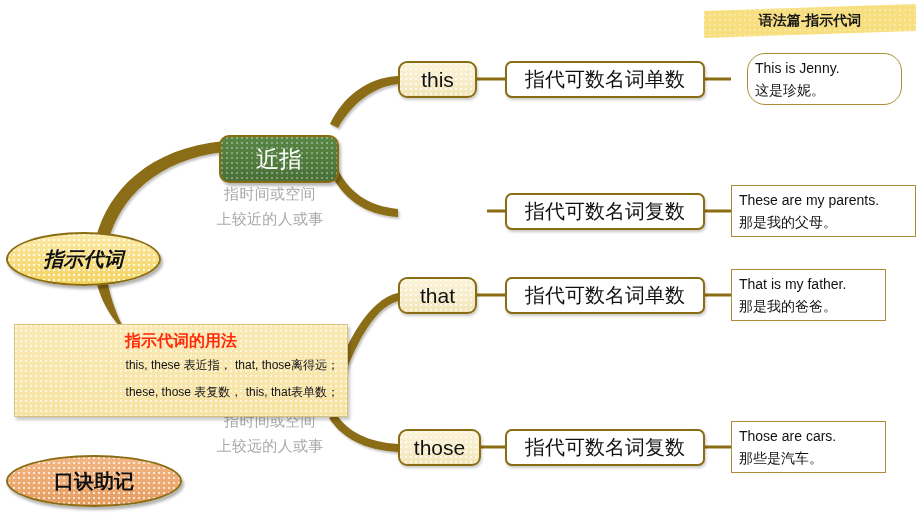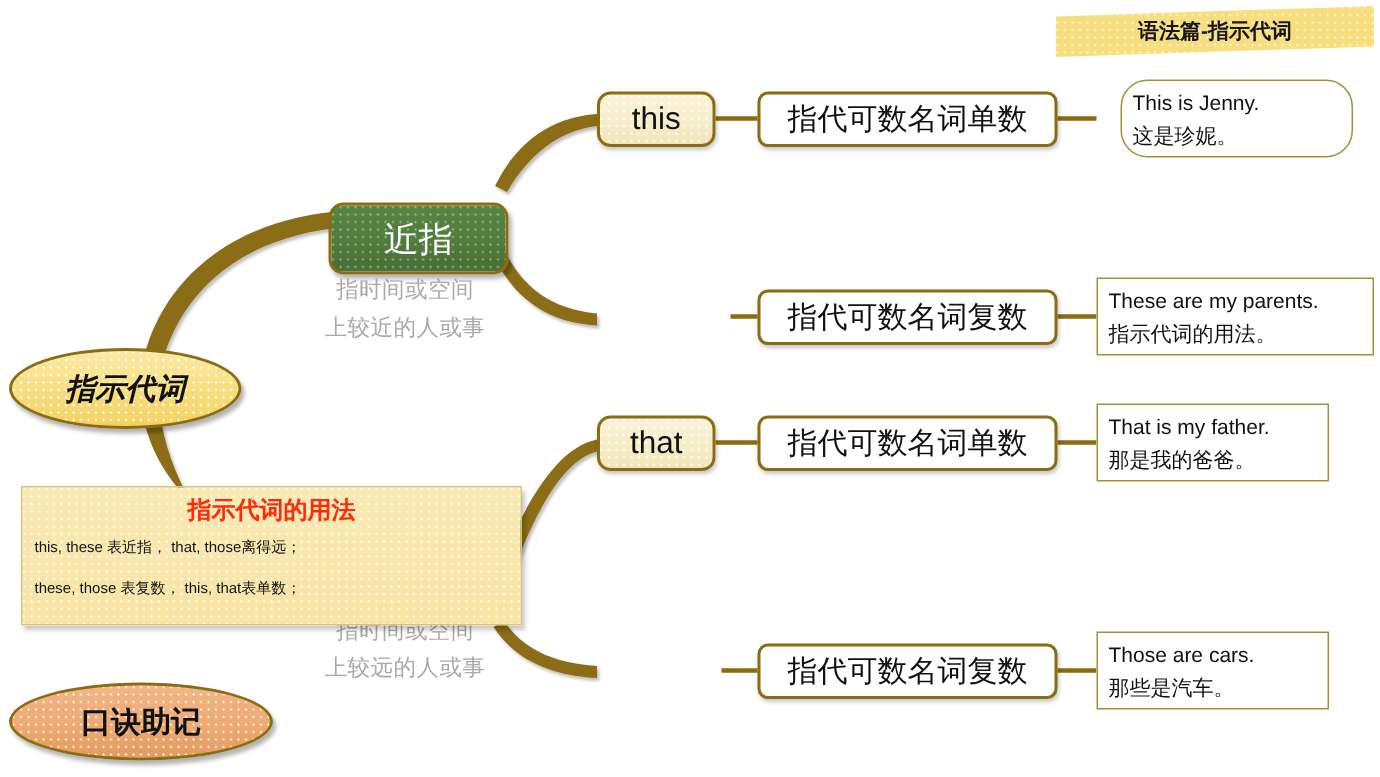--- a/index.html
+++ b/index.html
@@ -111,22 +111,22 @@
       linear-gradient(180deg,#f9e9b4 0%,#f7e3a3 100%);
     border:1px solid #d9c27c;
     box-shadow:2px 3px 3px rgba(0,0,0,.22);
     box-sizing:border-box;padding:5px 8px 0 8px;
   }
   #usage-note .note-title{
     display:block;text-align:center;color:#ff2a0a;
     font-size:16px;font-weight:bold;line-height:22px;
   }
   #usage-note .note-line{
-    display:block;text-align:left;color:#131313;
-    font-size:10px;line-height:27px;white-space:nowrap;
+    display:block;text-align:right;color:#131313;
+    font-size:12px;line-height:27px;white-space:nowrap;
   }
 </style>
 </head>
 <body>
 
 <div id="canvas">
 
   <svg class="layer" viewBox="0 0 920 518" width="920" height="518">
     <defs>
       <filter id="softdrop" x="-20%" y="-20%" width="150%" height="150%">
@@ -206,34 +206,37 @@
   <div class="exbox" style="left:747px;top:53px;border-radius:18px;">
     <span class="en">This is Jenny.</span>
     <span class="zh">这是珍妮。</span>
   </div>
 
   <div class="defbox" style="left:505px;top:193px;width:200px;">
     <span>指代可数名词复数</span>
   </div>
   <div class="exbox" style="left:731px;top:185px;width:185px;">
     <span class="en">These are my parents.</span>
-    <span class="zh">指示代词的用法。</span>
+    <span class="zh">那是我的父母。</span>
   </div>
 
   <div class="pill" style="left:398px;top:277px;width:79px;">
     <span>that</span>
   </div>
   <div class="defbox" style="left:505px;top:277px;width:200px;">
     <span>指代可数名词单数</span>
   </div>
   <div class="exbox" style="left:731px;top:269px;">
     <span class="en">That is my father.</span>
     <span class="zh">那是我的爸爸。</span>
   </div>
 
+  <div class="pill" style="left:398px;top:429px;width:83px;">
+    <span>those</span>
+  </div>
   <div class="defbox" style="left:505px;top:429px;width:200px;">
     <span>指代可数名词复数</span>
   </div>
   <div class="exbox" style="left:731px;top:421px;">
     <span class="en">Those are cars.</span>
     <span class="zh">那些是汽车。</span>
   </div>
 
 </div>
 

